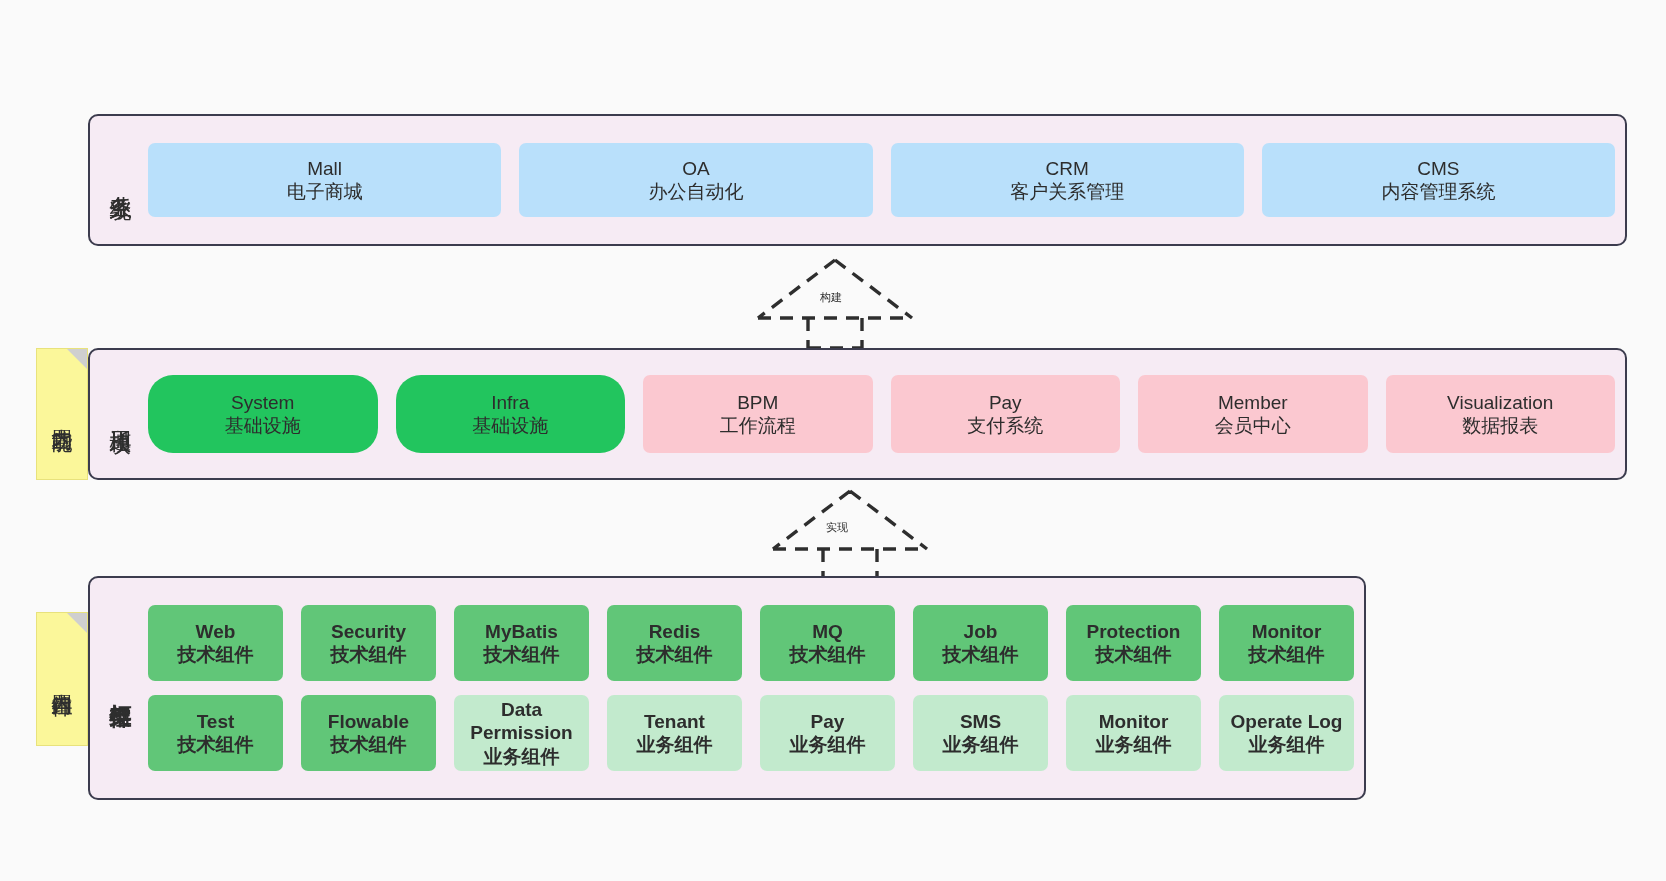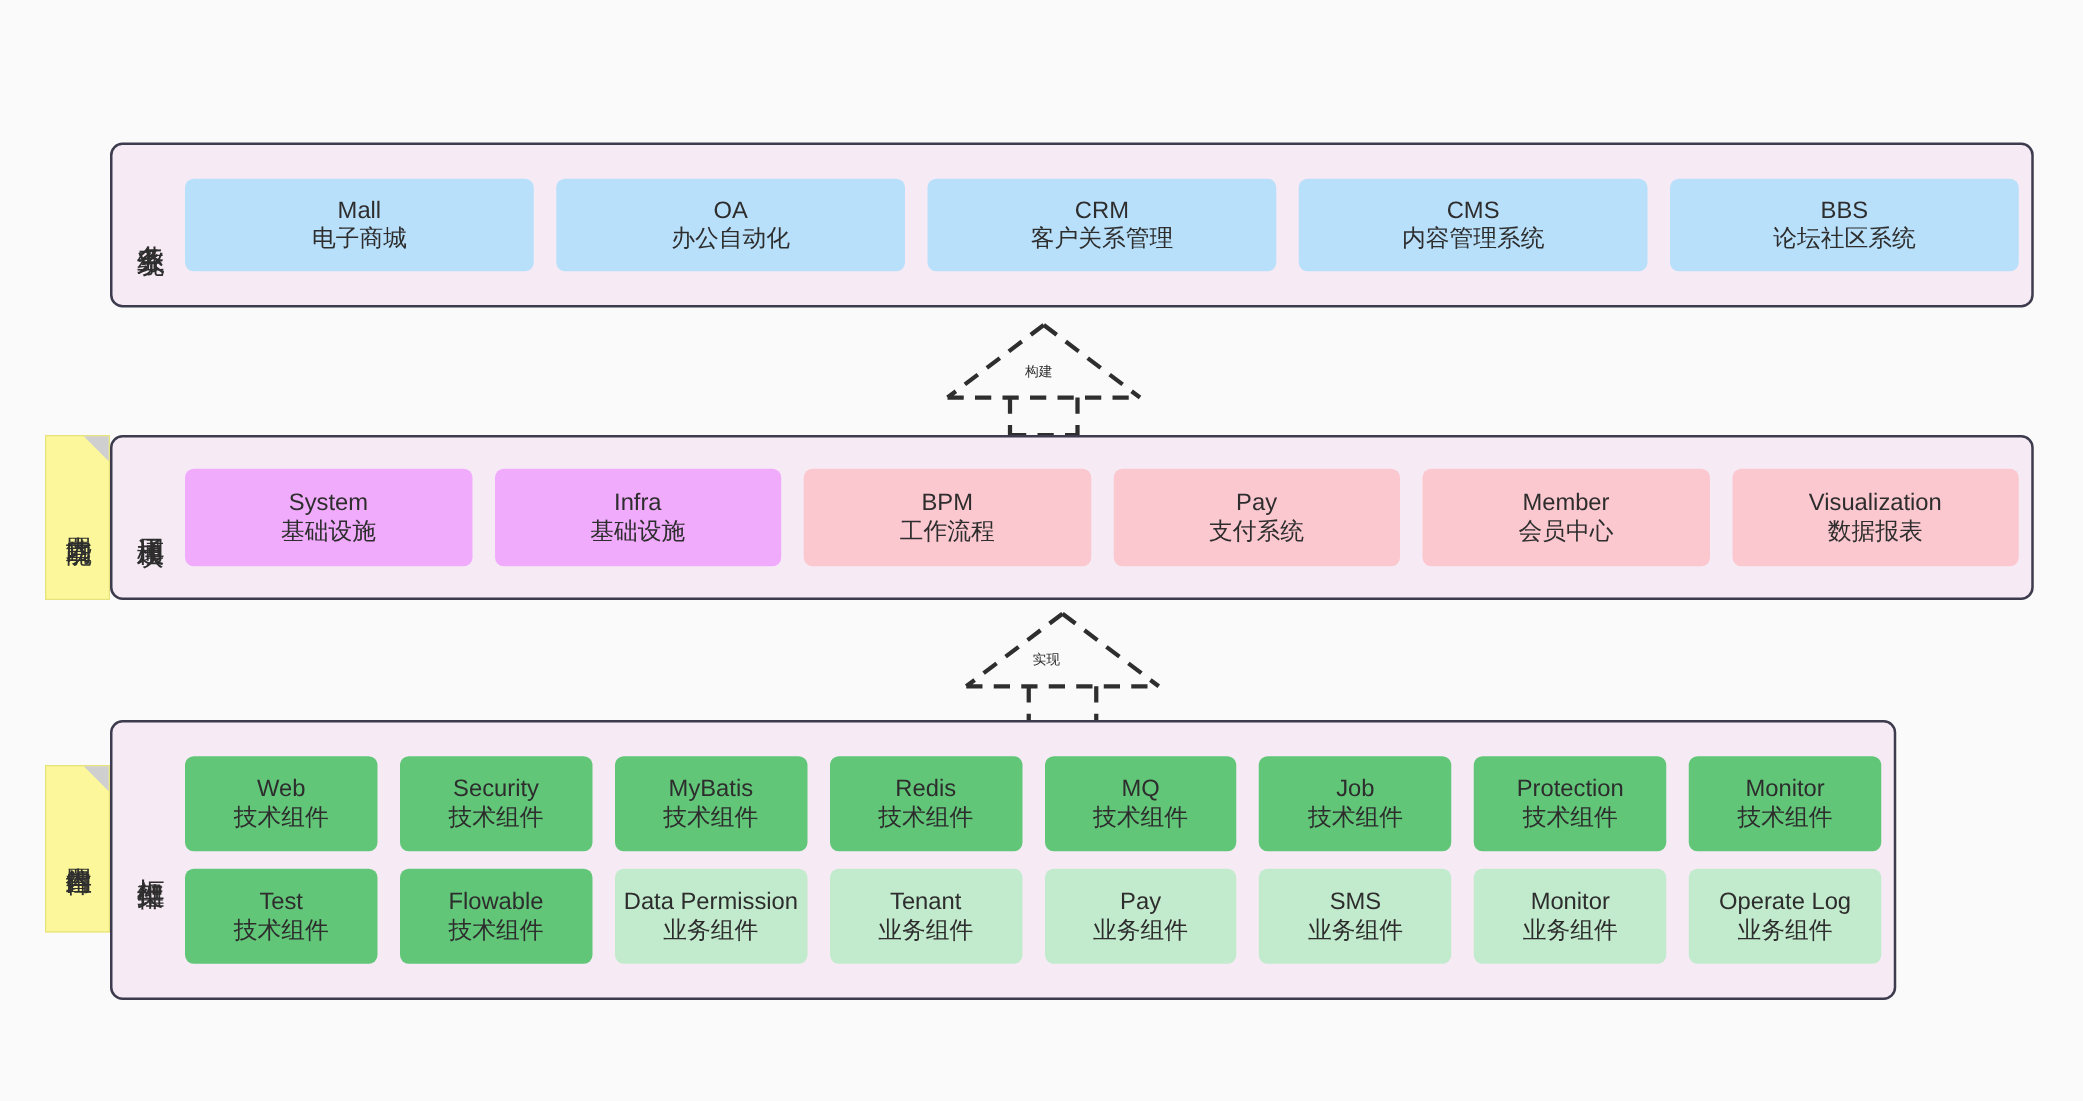--- a/index.html
+++ b/index.html
@@ -61,29 +61,29 @@
     text-align:center;
     box-sizing:border-box;
     padding:6px 4px;
     line-height:1.22;
   }
   .cell .en{font-size:19px;}
   .cell .cn{font-size:19px;}
 
   
   .c-blue{background:#b9e0fb;}
-  .c-red{background:#f0abfc;}
+  .c-red{background:#22c55e;border-radius:25px;}
   .c-pink{background:#fbc8d0;}
   .c-green{background:#61c678;}
   .c-green-lt{background:#c2eacd;}
 
   
   #layer-business{left:88px;top:114px;width:1539px;height:132px;}
   #layer-common{left:88px;top:348px;width:1539px;height:132px;}
-  #layer-framework{left:88px;top:576px;width:1429px;height:224px;}
+  #layer-framework{left:88px;top:576px;width:1278px;height:224px;font-weight:bold;}
   #layer-business .cell{height:74px;}
   #layer-common  .cell{height:78px;}
   #layer-framework .cell{height:76px;}
 
   
   .sticky{
     position:absolute;
     width:52px;
     background:#fbf79a;
     border:1px solid #e8e27c;
@@ -143,24 +143,20 @@
           <span class="cn">办公自动化</span>
         </div>
         <div class="cell c-blue">
           <span class="en">CRM</span>
           <span class="cn">客户关系管理</span>
         </div>
         <div class="cell c-blue">
           <span class="en">CMS</span>
           <span class="cn">内容管理系统</span>
         </div>
-        <div class="cell c-blue">
-          <span class="en">BBS</span>
-          <span class="cn">论坛社区系统</span>
-        </div>
       </div>
     </div>
   </div>
 
   <svg class="uml-arrow" id="arrow-build" viewBox="0 0 170 92">
     <path d="M85 4 L8 62 M85 4 L162 62 M8 62 L162 62" fill="none" stroke="#2e2e2e" stroke-width="3.4" stroke-dasharray="13 9"></path>
     <path d="M58 62 L58 92 M112 62 L112 92 M58 92 L112 92" fill="none" stroke="#2e2e2e" stroke-width="3.4" stroke-dasharray="13 9"></path>
   </svg>
   <div class="uml-label" id="label-build">构建</div>
 

